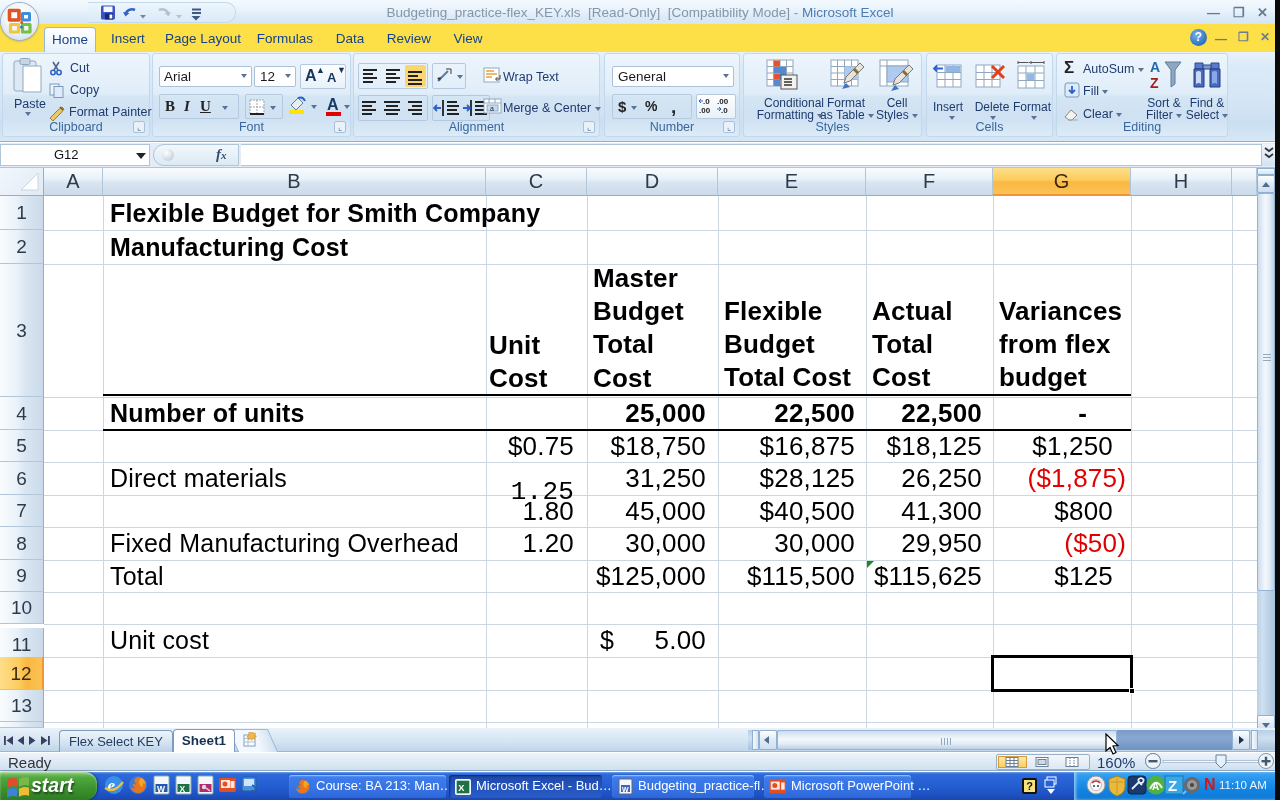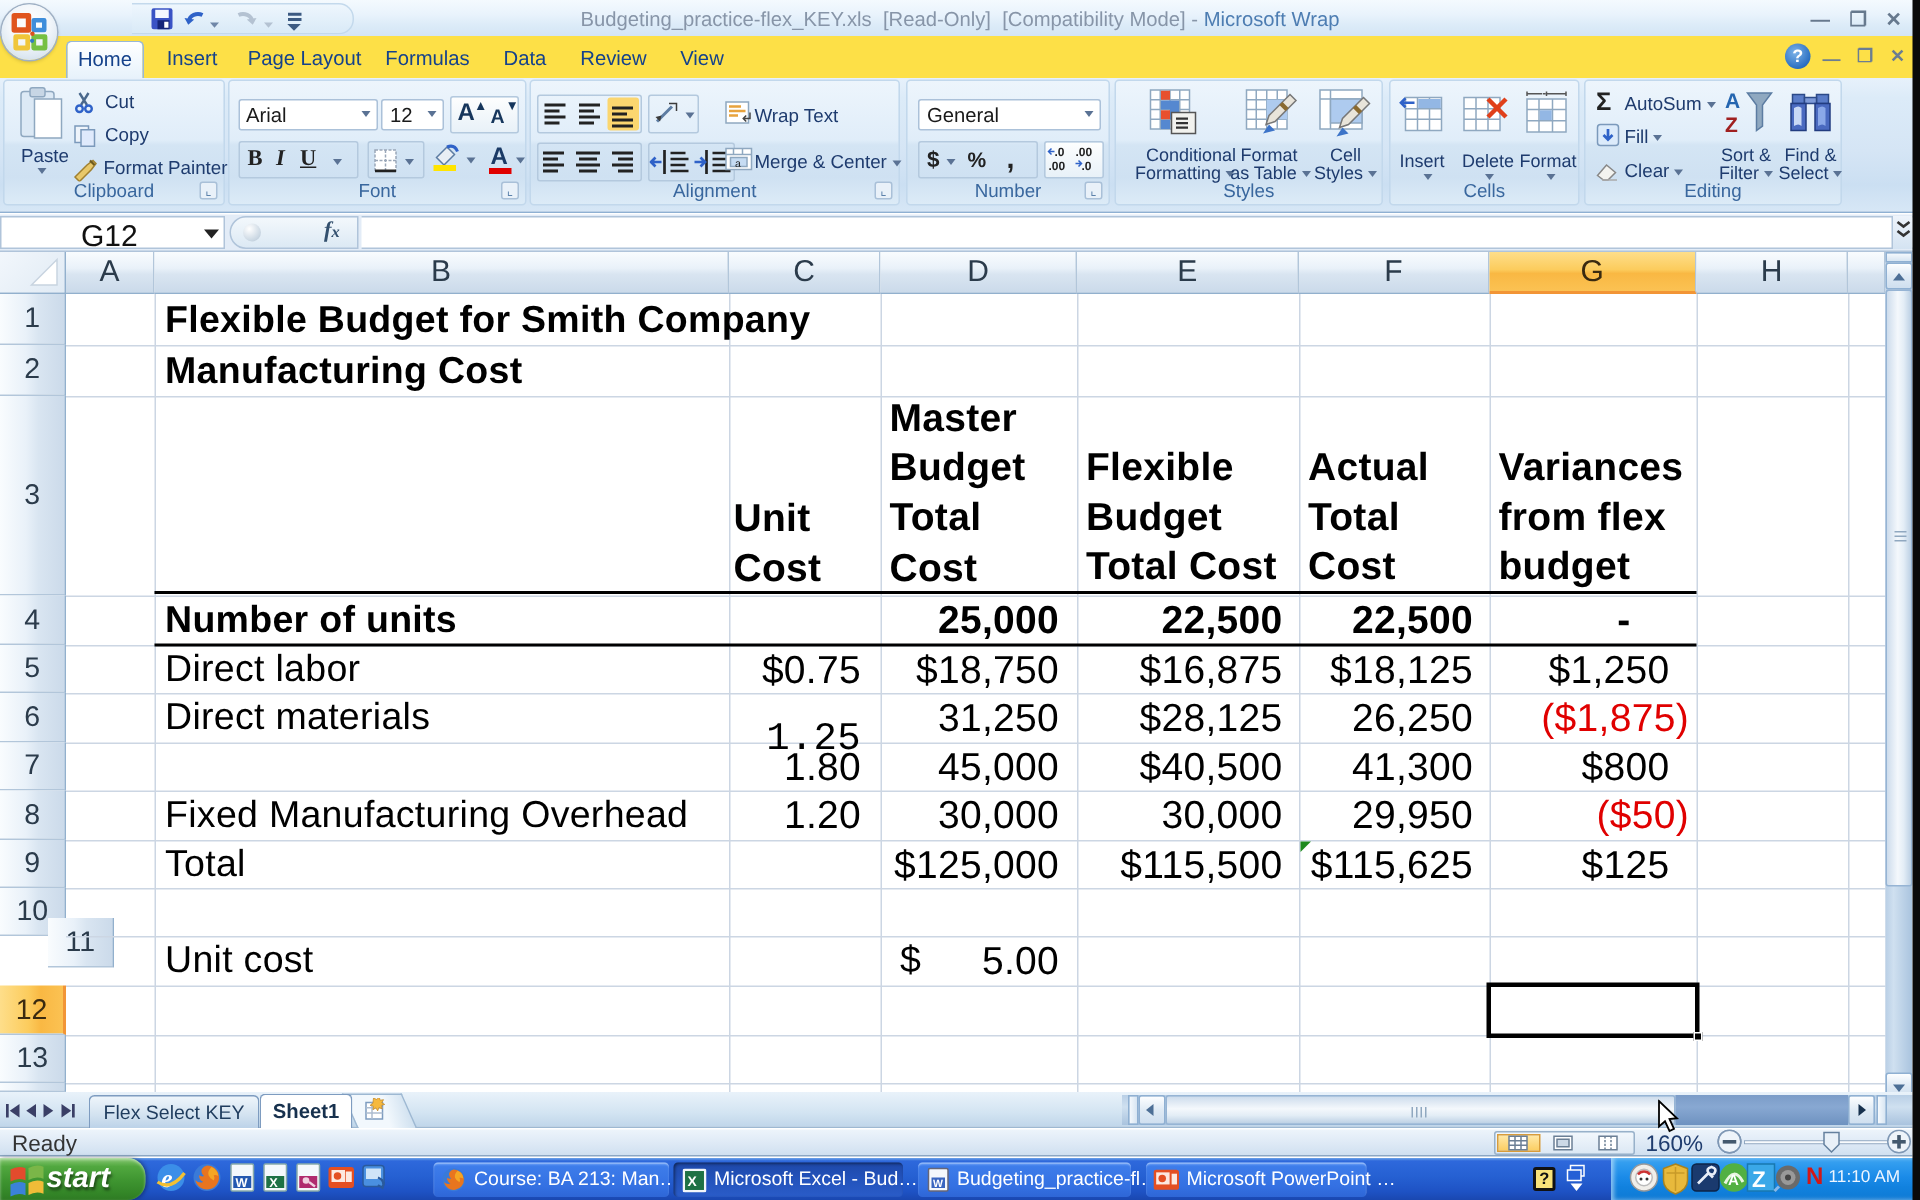--- a/index.html
+++ b/index.html
@@ -67,21 +67,21 @@
 #statusbar { left:0; top:753px; width:1275px; height:18px; background:linear-gradient(180deg,#edf4fb 0%,#dfeaf6 50%,#d0e0f0 100%); border-bottom:1px solid #8ca7c4; }
 #taskbar { left:0; top:772px; width:1280px; height:28px;
   background:linear-gradient(180deg,#6fa5e8 0%,#2e68dc 7%,#2560d2 45%,#1e52c4 80%,#1a47b0 100%); }
 #blackstrip { left:1275px; top:0; width:5px; height:800px; background:#0a0a0a; z-index:50; }
 </style>
 </head>
 <body>
 <div id="screen">
 
 <div class="abs" id="titlebar"></div>
-<div class="abs" id="title-text">Budgeting_practice-flex_KEY.xls&nbsp; [Read-Only]&nbsp; [Compatibility Mode] - <span class="xl">Microsoft Wrap</span></div>
+<div class="abs" id="title-text">Budgeting_practice-flex_KEY.xls&nbsp; [Read-Only]&nbsp; [Compatibility Mode] - <span class="xl">Microsoft Excel</span></div>
 <div class="abs winctl" style="left:1207px;">—</div>
 <div class="abs winctl" style="left:1233px;">❐</div>
 <div class="abs winctl" style="left:1257px;">✕</div>
 
 <div class="abs" id="tabrow">
   <div class="rtab active" style="left:44px; width:52px;">Home</div>
   <div class="rtab" style="left:103px; width:50px;">Insert</div>
   <div class="rtab" style="left:160px; width:86px;">Page&nbsp;Layout</div>
   <div class="rtab" style="left:253px; width:64px;">Formulas</div>
   <div class="rtab" style="left:326px; width:48px;">Data</div>
@@ -367,21 +367,21 @@
       <path d="M22 13 q3 -2 5 0 v12 q-2 -2 -5 0 z" fill="#8aa8e8"></path>
     </svg>
     <div class="btxt" style="left:122px; top:42px; font-size:12px; width:56px; text-align:center;">Find &amp;</div>
     <div class="btxt" style="left:122px; top:54px; font-size:12px; width:56px; text-align:center;">Select <span class="dd"></span></div>
     <div class="glabel">Editing</div>
   </div>
 </div>
 
 <div class="abs" id="fbar">
   <div id="namebox">
-    <span style="position:absolute;left:53px;top:2px;font-size:20px;color:#111;">G12</span>
+    <span style="position:absolute;left:53px;top:2px;font-size:13px;color:#111;">G12</span>
     <span style="position:absolute;left:135px;top:8px;width:0;height:0;border-left:5px solid transparent;border-right:5px solid transparent;border-top:6px solid #222;"></span>
   </div>
   <div id="fxpill">
     <span style="position:absolute;left:8px;top:4px;width:12px;height:12px;border-radius:50%;background:radial-gradient(circle at 35% 30%,#fff,#c9d6e2 70%,#aebdcb);"></span>
     <span style="position:absolute;left:62px;top:1px;font-size:15px;font-style:italic;font-weight:bold;color:#33506e;font-family:'Liberation Serif',serif;">f<span style="font-size:11px;">x</span></span>
   </div>
   <div id="finput"></div>
   <div style="position:absolute; left:1261px; top:1px; width:14px; height:22px; background:linear-gradient(180deg,#eef4fb,#d4e3f2); border-left:1px solid #b0c4da;">
     <svg width="12" height="18" viewBox="0 0 12 18" style="position:absolute;left:1px;top:2px;">
       <path d="M2 2 l4 3 4-3 M2 8 l4 3 4-3" stroke="#333" stroke-width="1.8" fill="none"></path>
@@ -405,21 +405,21 @@
 <div class="rowhdr" style="top:28px; height:34px; line-height:34px;">1</div>
 <div class="rowhdr" style="top:62px; height:34px; line-height:34px;">2</div>
 <div class="rowhdr" style="top:96px; height:133px; line-height:133px;">3</div>
 <div class="rowhdr" style="top:229px; height:33px; line-height:33px;">4</div>
 <div class="rowhdr" style="top:262px; height:32px; line-height:32px;">5</div>
 <div class="rowhdr" style="top:294px; height:33px; line-height:33px;">6</div>
 <div class="rowhdr" style="top:327px; height:32px; line-height:32px;">7</div>
 <div class="rowhdr" style="top:359px; height:33px; line-height:33px;">8</div>
 <div class="rowhdr" style="top:392px; height:32px; line-height:32px;">9</div>
 <div class="rowhdr" style="top:424px; height:32px; line-height:32px;">10</div>
-<div class="rowhdr" style="top:444px; height:33px; line-height:33px;margin-left:32px;">11</div>
+<div class="rowhdr" style="top:460px; height:33px; line-height:33px;">11</div>
 <div class="rowhdr" style="top:489px; height:33px; line-height:33px; background:linear-gradient(90deg,#fede8a 0%,#fccc5d 45%,#f9b843 65%,#fbc253 100%); border-right:2px solid #f29536; color:#3a2a10;">12</div>
 <div class="rowhdr" style="top:522px; height:32px; line-height:32px;">13</div>
 <div class="rowhdr" style="top:554px; height:6px; line-height:6px;"></div>
 <div class="gl-v" style="left:103px; height:532px;"></div>
 <div class="gl-v" style="left:486px; height:532px;"></div>
 <div class="gl-v" style="left:587px; height:532px;"></div>
 <div class="gl-v" style="left:718px; height:532px;"></div>
 <div class="gl-v" style="left:866px; height:532px;"></div>
 <div class="gl-v" style="left:993px; height:532px;"></div>
 <div class="gl-v" style="left:1131px; height:532px;"></div>
@@ -446,21 +446,20 @@
 <div class="cell bold" style="left:724px; top:127px; line-height:33.2px;">Flexible<br>Budget<br>Total Cost</div>
 <div class="cell bold" style="left:872px; top:127px; line-height:33.2px;">Actual<br>Total<br>Cost</div>
 <div class="cell bold" style="left:999px; top:127px; line-height:33.2px;">Variances<br>from flex<br>budget</div>
 <div style="position:absolute; left:103px; top:226px; width:1028px; height:2px; background:#000;"></div>
 <div style="position:absolute; left:103px; top:261px; width:1028px; height:2px; background:#000;"></div>
 <div class="cell bold" style="left:110px; top:229px; height:33px; line-height:33px; font-size:25px;">Number of units</div>
 <div class="cell bold" style="right:569px; top:229px; height:33px; line-height:33px;">25,000</div>
 <div class="cell bold" style="right:420px; top:229px; height:33px; line-height:33px;">22,500</div>
 <div class="cell bold" style="right:293px; top:229px; height:33px; line-height:33px;">22,500</div>
 <div class="cell bold" style="right:188px; top:229px; height:33px; line-height:33px;">-</div>
-<div class="cell" style="left:110px; top:262px; height:32px; line-height:32px; font-size:25px;">Direct labor</div>
 <div class="cell" style="right:701px; top:262px; height:32px; line-height:32px;">$0.75</div>
 <div class="cell" style="right:569px; top:262px; height:32px; line-height:32px;">$18,750</div>
 <div class="cell" style="right:420px; top:262px; height:32px; line-height:32px;">$16,875</div>
 <div class="cell" style="right:293px; top:262px; height:32px; line-height:32px;">$18,125</div>
 <div class="cell" style="right:162px; top:262px; height:32px; line-height:32px;">$1,250</div>
 <div class="cell" style="left:110px; top:294px; height:33px; line-height:33px; font-size:25px;">Direct materials</div>
 <div class="cell" style="right:701px; top:308px; height:33px; line-height:33px;font-family:Liberation Mono, monospace;">1.25</div>
 <div class="cell" style="right:569px; top:294px; height:33px; line-height:33px;">31,250</div>
 <div class="cell" style="right:420px; top:294px; height:33px; line-height:33px;">$28,125</div>
 <div class="cell" style="right:293px; top:294px; height:33px; line-height:33px;">26,250</div>

